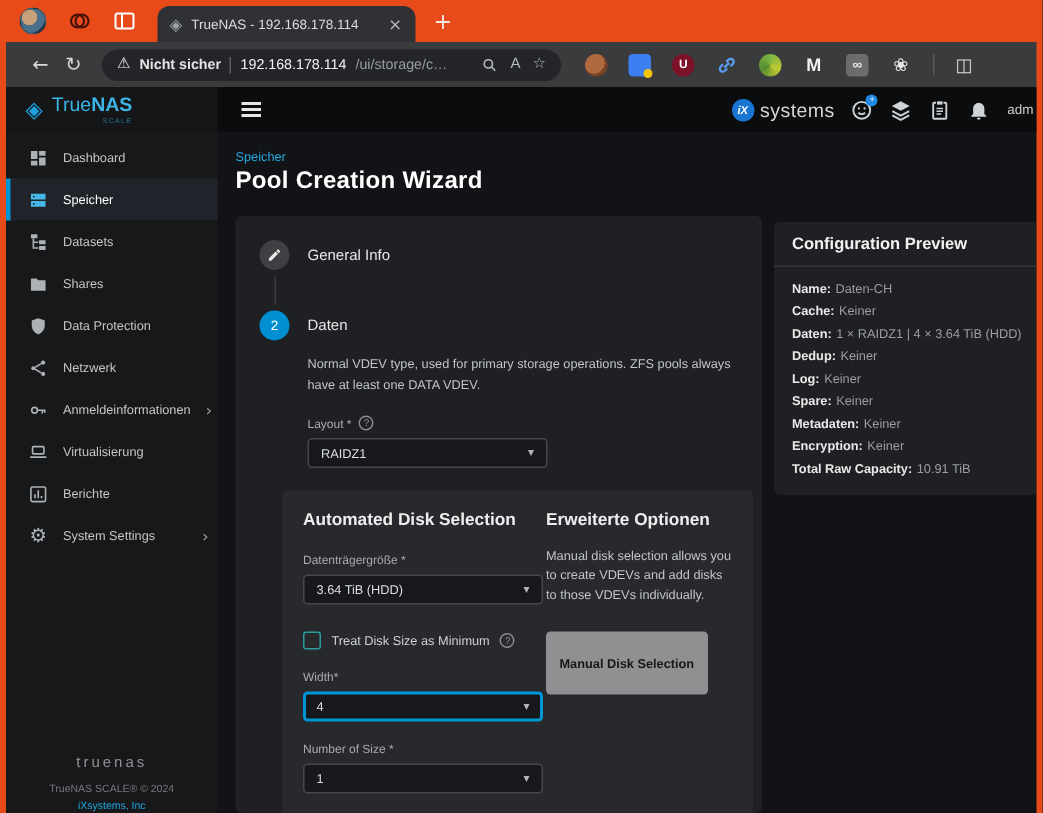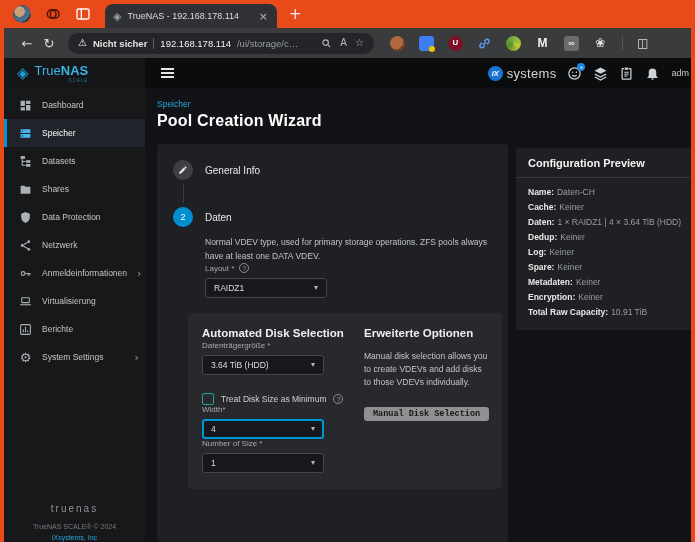--- a/index.html
+++ b/index.html
@@ -88,37 +88,37 @@
 
   .wizard-card { width:351px; height:100%; background:#1e2023; border-radius:4px; padding:16px; overflow:hidden; flex:0 0 auto; }
   .step-row { display:flex; align-items:center; gap:12px; }
   .step-badge { width:20px; height:20px; border-radius:50%; background:#3e4043; color:#ececec;
                 display:flex; align-items:center; justify-content:center; flex:0 0 auto; }
   .step-badge.active { background:#0090d2; color:#fff; font-size:9px; }
   .step-label { color:#e8e8e8; font-size:10px; }
   .connector { width:1px; height:19px; background:#3a3c3f; margin:4px 0 4px 10px; }
   .step-body { margin-left:32px; position:relative; }
   .desc { margin-top:9px; width:302px; color:#c2c4c6; font-size:8.5px; line-height:1.6; }
-  .field-label { display:flex; align-items:center; gap:5px; color:#a9abad; font-size:8px; }
+  .field-label { margin-top:14px; display:flex; align-items:center; gap:5px; color:#a9abad; font-size:8px; }
   .help { width:10px; height:10px; border:1px solid #8a8c8e; border-radius:50%; color:#9a9c9e;
           font-size:6.5px; display:inline-flex; align-items:center; justify-content:center; }
-  .select { margin-top:5px; width:122px; height:20px; background:#16181b; border:1px solid #45474a;
+  .select { margin-top:5px; width:160px; height:20px; background:#16181b; border:1px solid #45474a;
             border-radius:3px; display:flex; align-items:center; justify-content:space-between;
             padding:0 8px; color:#dcdee0; font-size:8.5px; }
   .select .caret { color:#b3b5b7; font-size:8px; line-height:1; }
   .select.focused { border:2px solid #0095d5; padding:0 7px; }
 
   .subpanel { margin:15px -10px 0 -17px; background:#27292d; border-radius:4px; padding:13px 14px 16px;
               display:grid; grid-template-columns:148px 1fr; column-gap:14px; }
   .subpanel h3 { color:#eeeeee; font-size:11.5px; font-weight:bold; line-height:1.3; }
   .cb-row { margin-top:18px; display:flex; align-items:center; gap:7px; color:#cfd1d3; font-size:8.5px; }
   .cb { width:12px; height:12px; border:1.5px solid #2a9d9d; border-radius:2px; background:transparent; flex:0 0 auto; }
   .adv-desc { margin-top:9px; color:#c2c4c6; font-size:8.5px; line-height:1.55; }
   .btn-gray { margin-top:17px; display:inline-block; background:#8e9092; color:#17181a; border:none;
-              font-family:Liberation Mono, monospace; font-weight:bold; font-size:8.5px; padding:2px 9px; border-radius:3px; white-space:nowrap; }
+              font-family:Liberation Sans, sans-serif; font-weight:bold; font-size:8.5px; padding:16px 9px; border-radius:3px; white-space:nowrap; }
 
   .right-col { flex:1; display:flex; flex-direction:row; gap:14px; margin-top:4px; min-width:0; }
   .card { background:#1e2023; border-radius:4px; }
   .card-title { padding:9px 12px 8px; color:#f2f2f2; font-size:11px; font-weight:bold; border-bottom:1px solid #35373a; }
   .preview-body { padding:7px 12px 10px; }
   .prow { font-size:8.5px; line-height:15px; color:#9c9ea0; white-space:nowrap; }
   .prow b { color:#e9e9e9; margin-right:3px; }
   .udisk-row { display:flex; align-items:center; gap:10px; padding:12px; }
   .udisk-row .dic { width:15px; height:15px; color:#c0c2c4; flex:0 0 auto; }
   .udisk-label { color:#d8d8d8; font-size:8.5px; font-weight:bold; }

